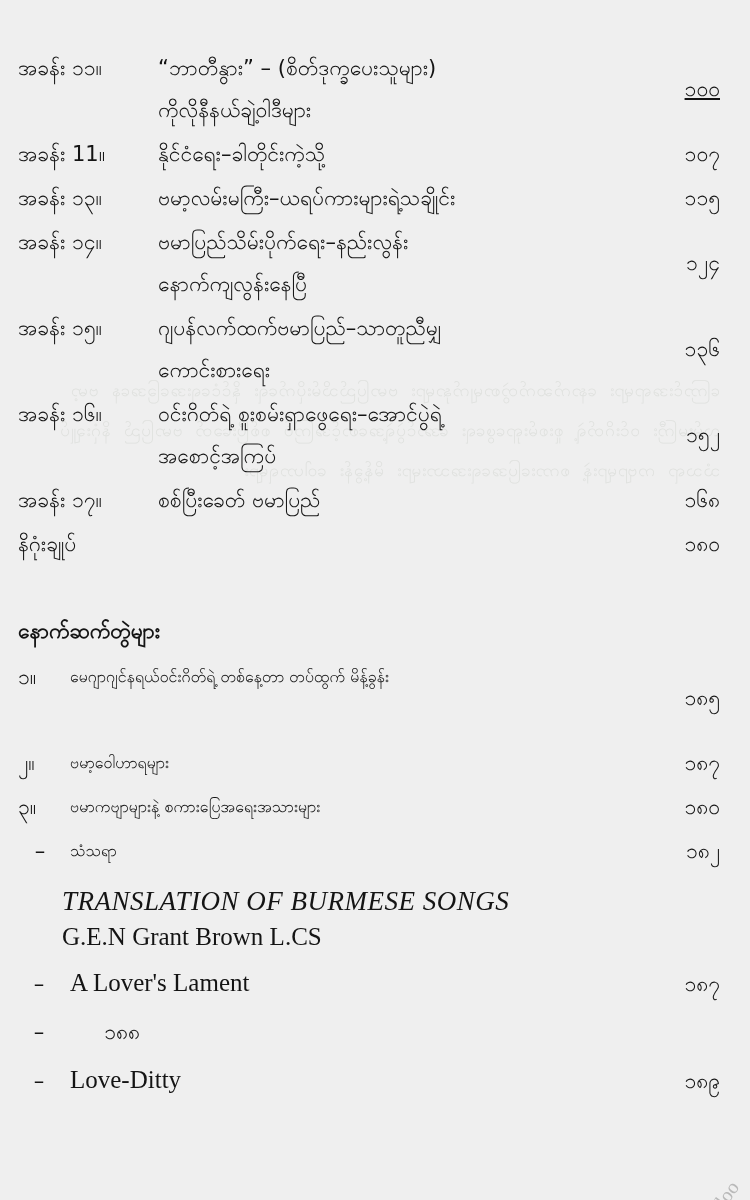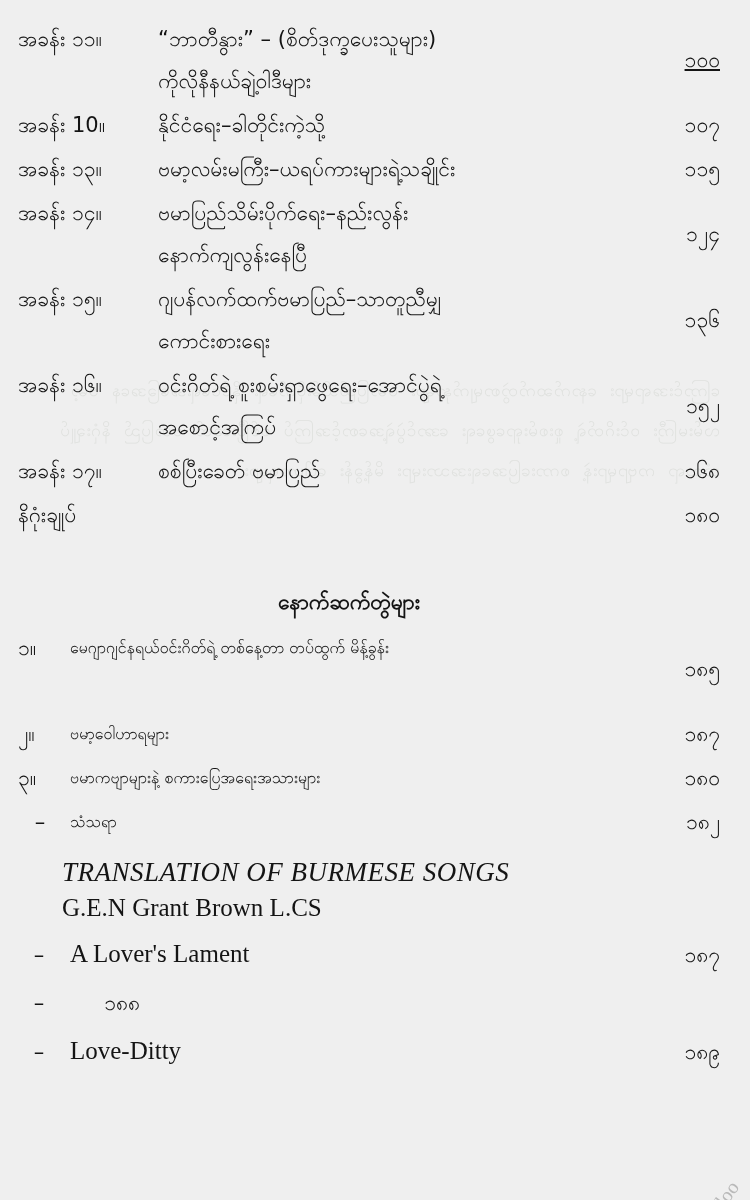--- a/index.html
+++ b/index.html
@@ -27,22 +27,23 @@
     padding: 370px 30px 0 30px;
     box-sizing: border-box;
     letter-spacing: 1px;
     word-spacing: 6px;
     transform: scaleX(-1);
     font-family: "DejaVu Sans", sans-serif;
   }
   .content {
     position: relative;
     z-index: 2;
-    padding: 18px 30px 0 18px;
-    box-sizing: border-box;
+    padding: 10px 30px 0 18px;
+    box-sizing: border-box;
+    margin-top: 37px;
   }
   .toc-row {
     display: flex;
     align-items: flex-start;
     margin-bottom: 2px;
   }
   .toc-chapter {
     width: 140px;
     flex: 0 0 140px;
     font-size: 21px;
@@ -65,21 +66,21 @@
     width: 70px;
     text-align: right;
     font-size: 21px;
     line-height: 42px;
     white-space: nowrap;
   }
   .toc-title .cont {
     display: block;
   }
   .section-heading {
-    text-align: center;
+    text-align: left;
     font-size: 21px;
     font-weight: bold;
     margin: 52px 0 8px 0;
     padding-right: 40px;
   }
   .appx-row {
     display: flex;
     align-items: flex-start;
     margin-bottom: 2px;
   }
@@ -171,21 +172,21 @@
     <div class="toc-row">
       <div class="toc-chapter">အခန်း ၁၁။</div>
       <div class="toc-title">
         <span>“ဘာတီနွား” – (စိတ်ဒုက္ခပေးသူများ)</span>
         <span class="cont">ကိုလိုနီနယ်ချဲ့ဝါဒီများ</span>
       </div>
       <div class="toc-page" style="line-height:84px;text-decoration:underline;">၁၀၀</div>
     </div>
 
     <div class="toc-row">
-      <div class="toc-chapter">အခန်း 10။</div>
+      <div class="toc-chapter">အခန်း 11။</div>
       <div class="toc-title">နိုင်ငံရေး–ခါတိုင်းကဲ့သို့</div>
       <div class="toc-page">၁၀၇</div>
     </div>
 
     <div class="toc-row">
       <div class="toc-chapter">အခန်း ၁၃။</div>
       <div class="toc-title">ဗမာ့လမ်းမကြီး–ယရပ်ကားများရဲ့သချိုင်း</div>
       <div class="toc-page">၁၁၅</div>
     </div>
 

